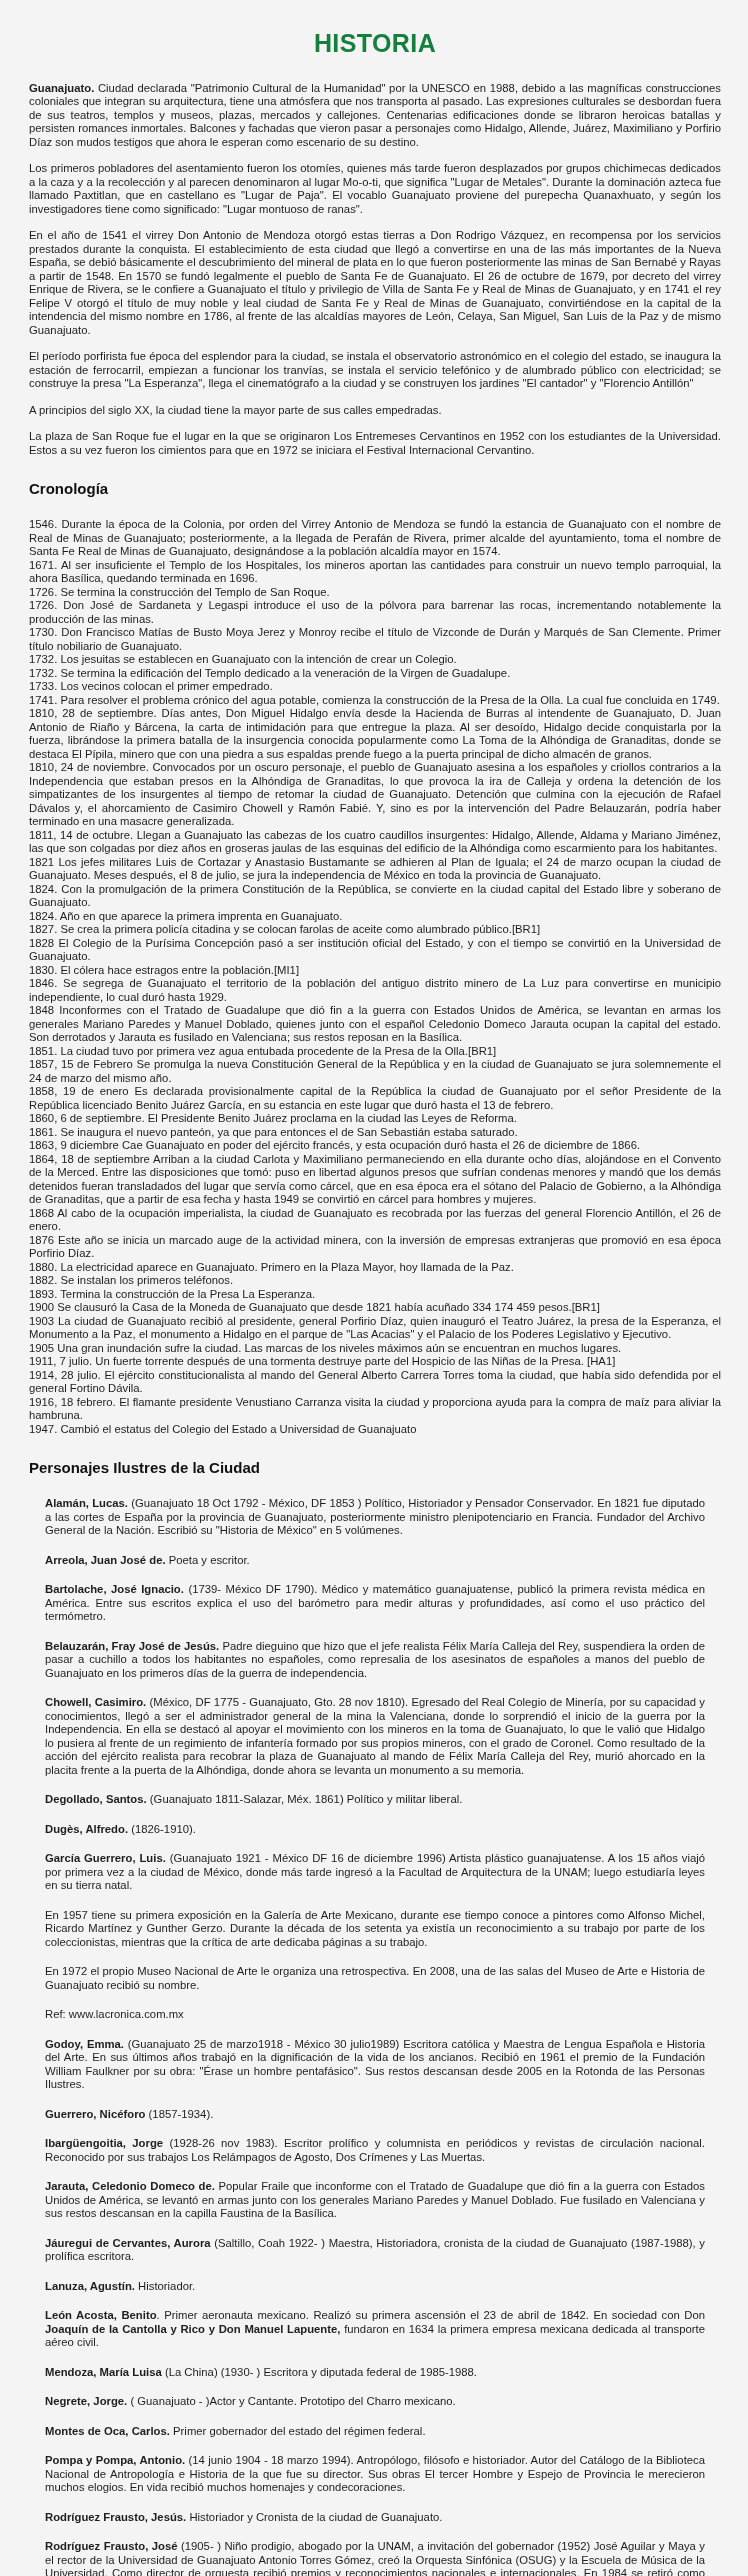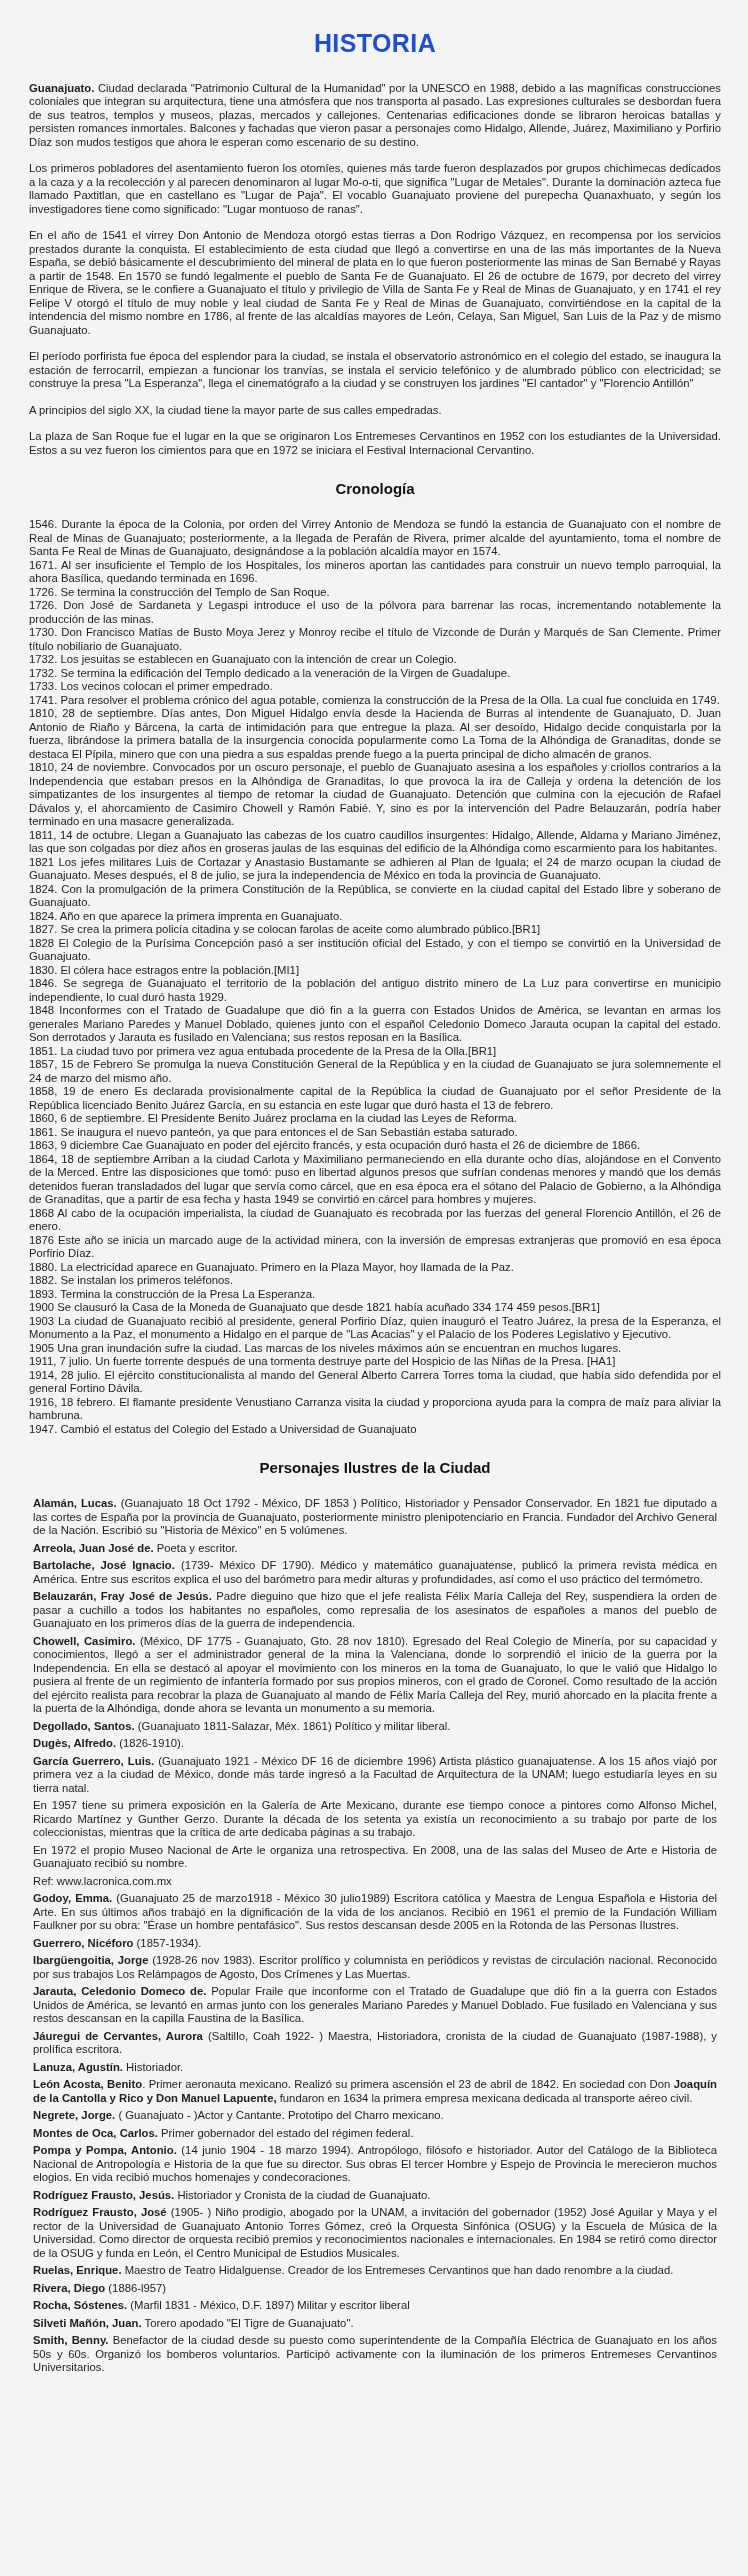--- a/index.html
+++ b/index.html
@@ -14,34 +14,34 @@
     font-size:11.3px;
     line-height:13.5px;
   }
   h1.doc-title {
     text-align:center;
     font-size:25px;
     line-height:26px;
     font-weight:bold;
     margin:5.2px 0 26px 0;
     letter-spacing:0.4px;
-    color:#1d4ed8;
+    color:#15803d;
   }
   h2.section-heading {
-    text-align:center;
+    text-align:left;
     font-size:15px;
     line-height:17.4px;
     font-weight:bold;
     margin:22.6px 0 21px 0;
     color:#111;
   }
   p { margin:0; text-align:justify; }
   p.para  { margin:0 0 13px 0; }
   p.entry { margin:0; }
-  p.person { margin:4px; }
+  p.person { margin:16px; }
   .bold { font-weight:bold; }
 </style>
 </head>
 <body>
 
 <div class="page">
   <div id="doc">
       <h1 class="doc-title"><span class="bold">HISTORIA</span></h1>
       <p class="para"><span class="bold">Guanajuato.</span><span> Ciudad declarada "Patrimonio Cultural de la Humanidad" por la UNESCO en 1988, debido a las magníficas construcciones coloniales que integran su arquitectura, tiene una atmósfera que nos transporta al pasado. Las expresiones culturales se desbordan fuera de sus teatros, templos y museos, plazas, mercados y callejones. Centenarias edificaciones donde se libraron heroicas batallas y persisten romances inmortales. Balcones y fachadas que vieron pasar a personajes como Hidalgo, Allende, Juárez, Maximiliano y Porfirio Díaz son mudos testigos que ahora le esperan como escenario de su destino.</span></p>
       <p class="para"><span>Los primeros pobladores del asentamiento fueron los otomíes, quienes más tarde fueron desplazados por grupos chichimecas dedicados a la caza y a la recolección y al parecen denominaron al lugar Mo-o-ti, que significa "Lugar de Metales". Durante la dominación azteca fue llamado Paxtitlan, que en castellano es "Lugar de Paja". El vocablo Guanajuato proviene del purepecha Quanaxhuato, y según los investigadores tiene como significado: "Lugar montuoso de ranas".</span></p>
@@ -101,20 +101,21 @@
       <p class="person"><span>En 1957 tiene su primera exposición en la Galería de Arte Mexicano, durante ese tiempo conoce a pintores como Alfonso Michel, Ricardo Martínez y Gunther Gerzo. Durante la década de los setenta ya existía un reconocimiento a su trabajo por parte de los coleccionistas, mientras que la crítica de arte dedicaba páginas a su trabajo.</span></p>
       <p class="person"><span>En 1972 el propio Museo Nacional de Arte le organiza una retrospectiva. En 2008, una de las salas del Museo de Arte e Historia de Guanajuato recibió su nombre.</span></p>
       <p class="person"><span>Ref: www.lacronica.com.mx</span></p>
       <p class="person"><span class="bold">Godoy, Emma.</span><span> (Guanajuato 25 de marzo1918 - México 30 julio1989) Escritora católica y Maestra de Lengua Española e Historia del Arte. En sus últimos años trabajó en la dignificación de la vida de los ancianos. Recibió en 1961 el premio de la Fundación William Faulkner por su obra: "Érase un hombre pentafásico". Sus restos descansan desde 2005 en la Rotonda de las Personas Ilustres.</span></p>
       <p class="person"><span class="bold">Guerrero, Nicéforo</span><span> (1857-1934).</span></p>
       <p class="person"><span class="bold">Ibargüengoitia, Jorge</span><span>  (1928-26 nov 1983). Escritor prolífico y columnista en periódicos y revistas de circulación nacional. Reconocido por sus trabajos Los Relámpagos de Agosto, Dos Crímenes y Las Muertas.</span></p>
       <p class="person"><span class="bold">Jarauta, Celedonio Domeco de.</span><span> Popular Fraile que inconforme con el Tratado de Guadalupe que dió fin a la guerra con Estados Unidos de América, se levantó en armas junto con los generales Mariano Paredes y Manuel Doblado. Fue fusilado en Valenciana y sus restos descansan en la capilla Faustina de la Basílica.</span></p>
       <p class="person"><span class="bold">Jáuregui de Cervantes, Aurora</span><span> (Saltillo, Coah 1922- ) Maestra, Historiadora, cronista de la ciudad de Guanajuato (1987-1988), y prolífica escritora.</span></p>
       <p class="person"><span class="bold">Lanuza, Agustín.</span><span> Historiador.</span></p>
       <p class="person"><span class="bold">León Acosta, Benito</span><span>. Primer aeronauta mexicano. Realizó su primera ascensión el 23 de abril de 1842. En sociedad con Don </span><span class="bold">Joaquín de la Cantolla y Rico y Don Manuel Lapuente,</span><span> fundaron en 1634 la primera empresa mexicana dedicada al transporte aéreo civil.</span></p>
+      <p class="person"><span class="bold">Mendoza, María Luisa</span><span> (La China)  (1930- ) Escritora y diputada federal de 1985-1988.</span></p>
       <p class="person"><span class="bold">Negrete, Jorge.</span><span> ( Guanajuato -  )Actor y Cantante. Prototipo del Charro mexicano.</span></p>
       <p class="person"><span class="bold">Montes de Oca, Carlos.</span><span> Primer gobernador del estado del régimen federal.</span></p>
       <p class="person"><span class="bold">Pompa y Pompa, Antonio.</span><span> (14 junio 1904 - 18 marzo 1994). Antropólogo, filósofo e historiador. Autor del Catálogo de la Biblioteca Nacional de Antropología e Historia de la que fue su director. Sus obras El tercer Hombre y Espejo de Provincia le merecieron muchos elogios. En vida recibió muchos homenajes y condecoraciones.</span></p>
       <p class="person"><span class="bold">Rodríguez Frausto, Jesús.</span><span> Historiador y Cronista de la ciudad de Guanajuato.</span></p>
       <p class="person"><span class="bold">Rodríguez Frausto, José</span><span> (1905- ) Niño prodigio, abogado por la UNAM, a invitación del gobernador (1952) José Aguilar y Maya y el rector de la Universidad de Guanajuato Antonio Torres Gómez, creó la Orquesta Sinfónica (OSUG) y la Escuela de Música de la Universidad.  Como director de orquesta recibió premios y reconocimientos nacionales e internacionales. En 1984 se retiró como director de la OSUG y funda en León, el Centro Municipal de Estudios Musicales.</span></p>
       <p class="person"><span class="bold">Ruelas, Enrique.</span><span> Maestro de Teatro Hidalguense. Creador de los Entremeses Cervantinos que han dado renombre a la ciudad.</span></p>
       <p class="person"><span class="bold">Rivera, Diego</span><span> (1886-l957)</span></p>
       <p class="person"><span class="bold">Rocha, Sóstenes.</span><span> (Marfil 1831 - México, D.F. 1897) Militar y escritor liberal</span></p>
       <p class="person"><span class="bold">Silveti Mañón, Juan.</span><span> Torero apodado "El Tigre de Guanajuato".</span></p>
       <p class="person"><span class="bold">Smith, Benny.</span><span> Benefactor de la ciudad desde su puesto como superintendente de la Compañía Eléctrica de Guanajuato en los años 50s y 60s. Organizó los bomberos voluntarios. Participó activamente con la iluminación de los primeros Entremeses Cervantinos Universitarios.</span></p>

